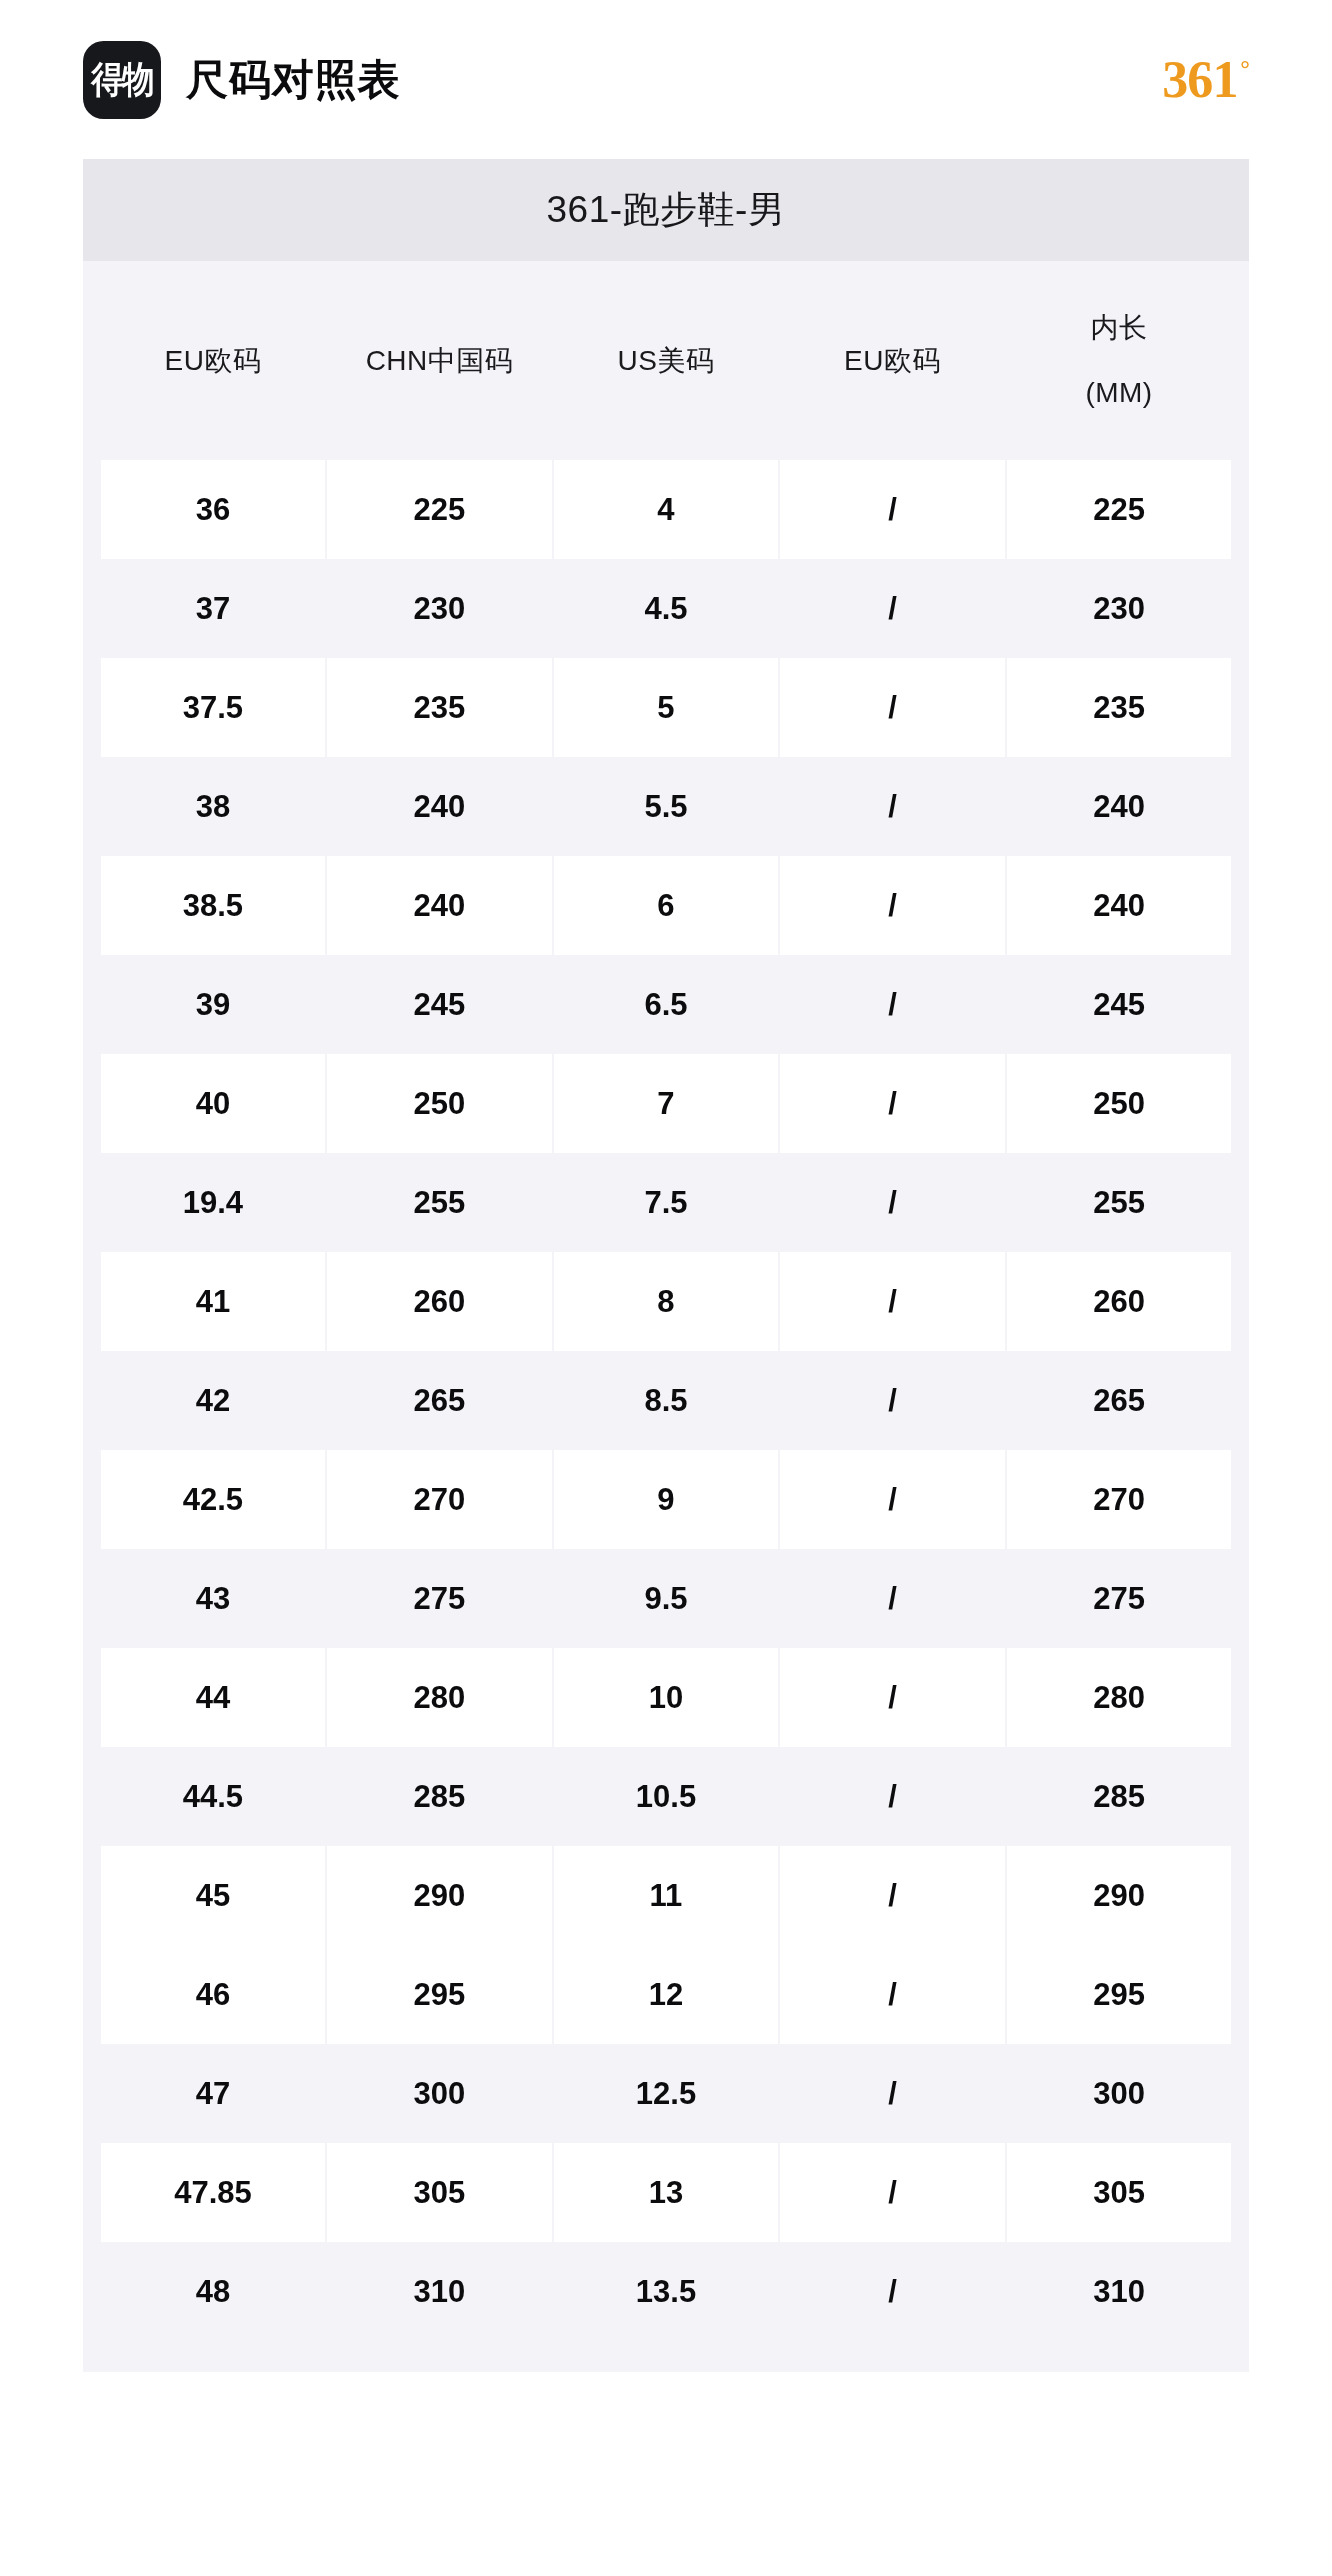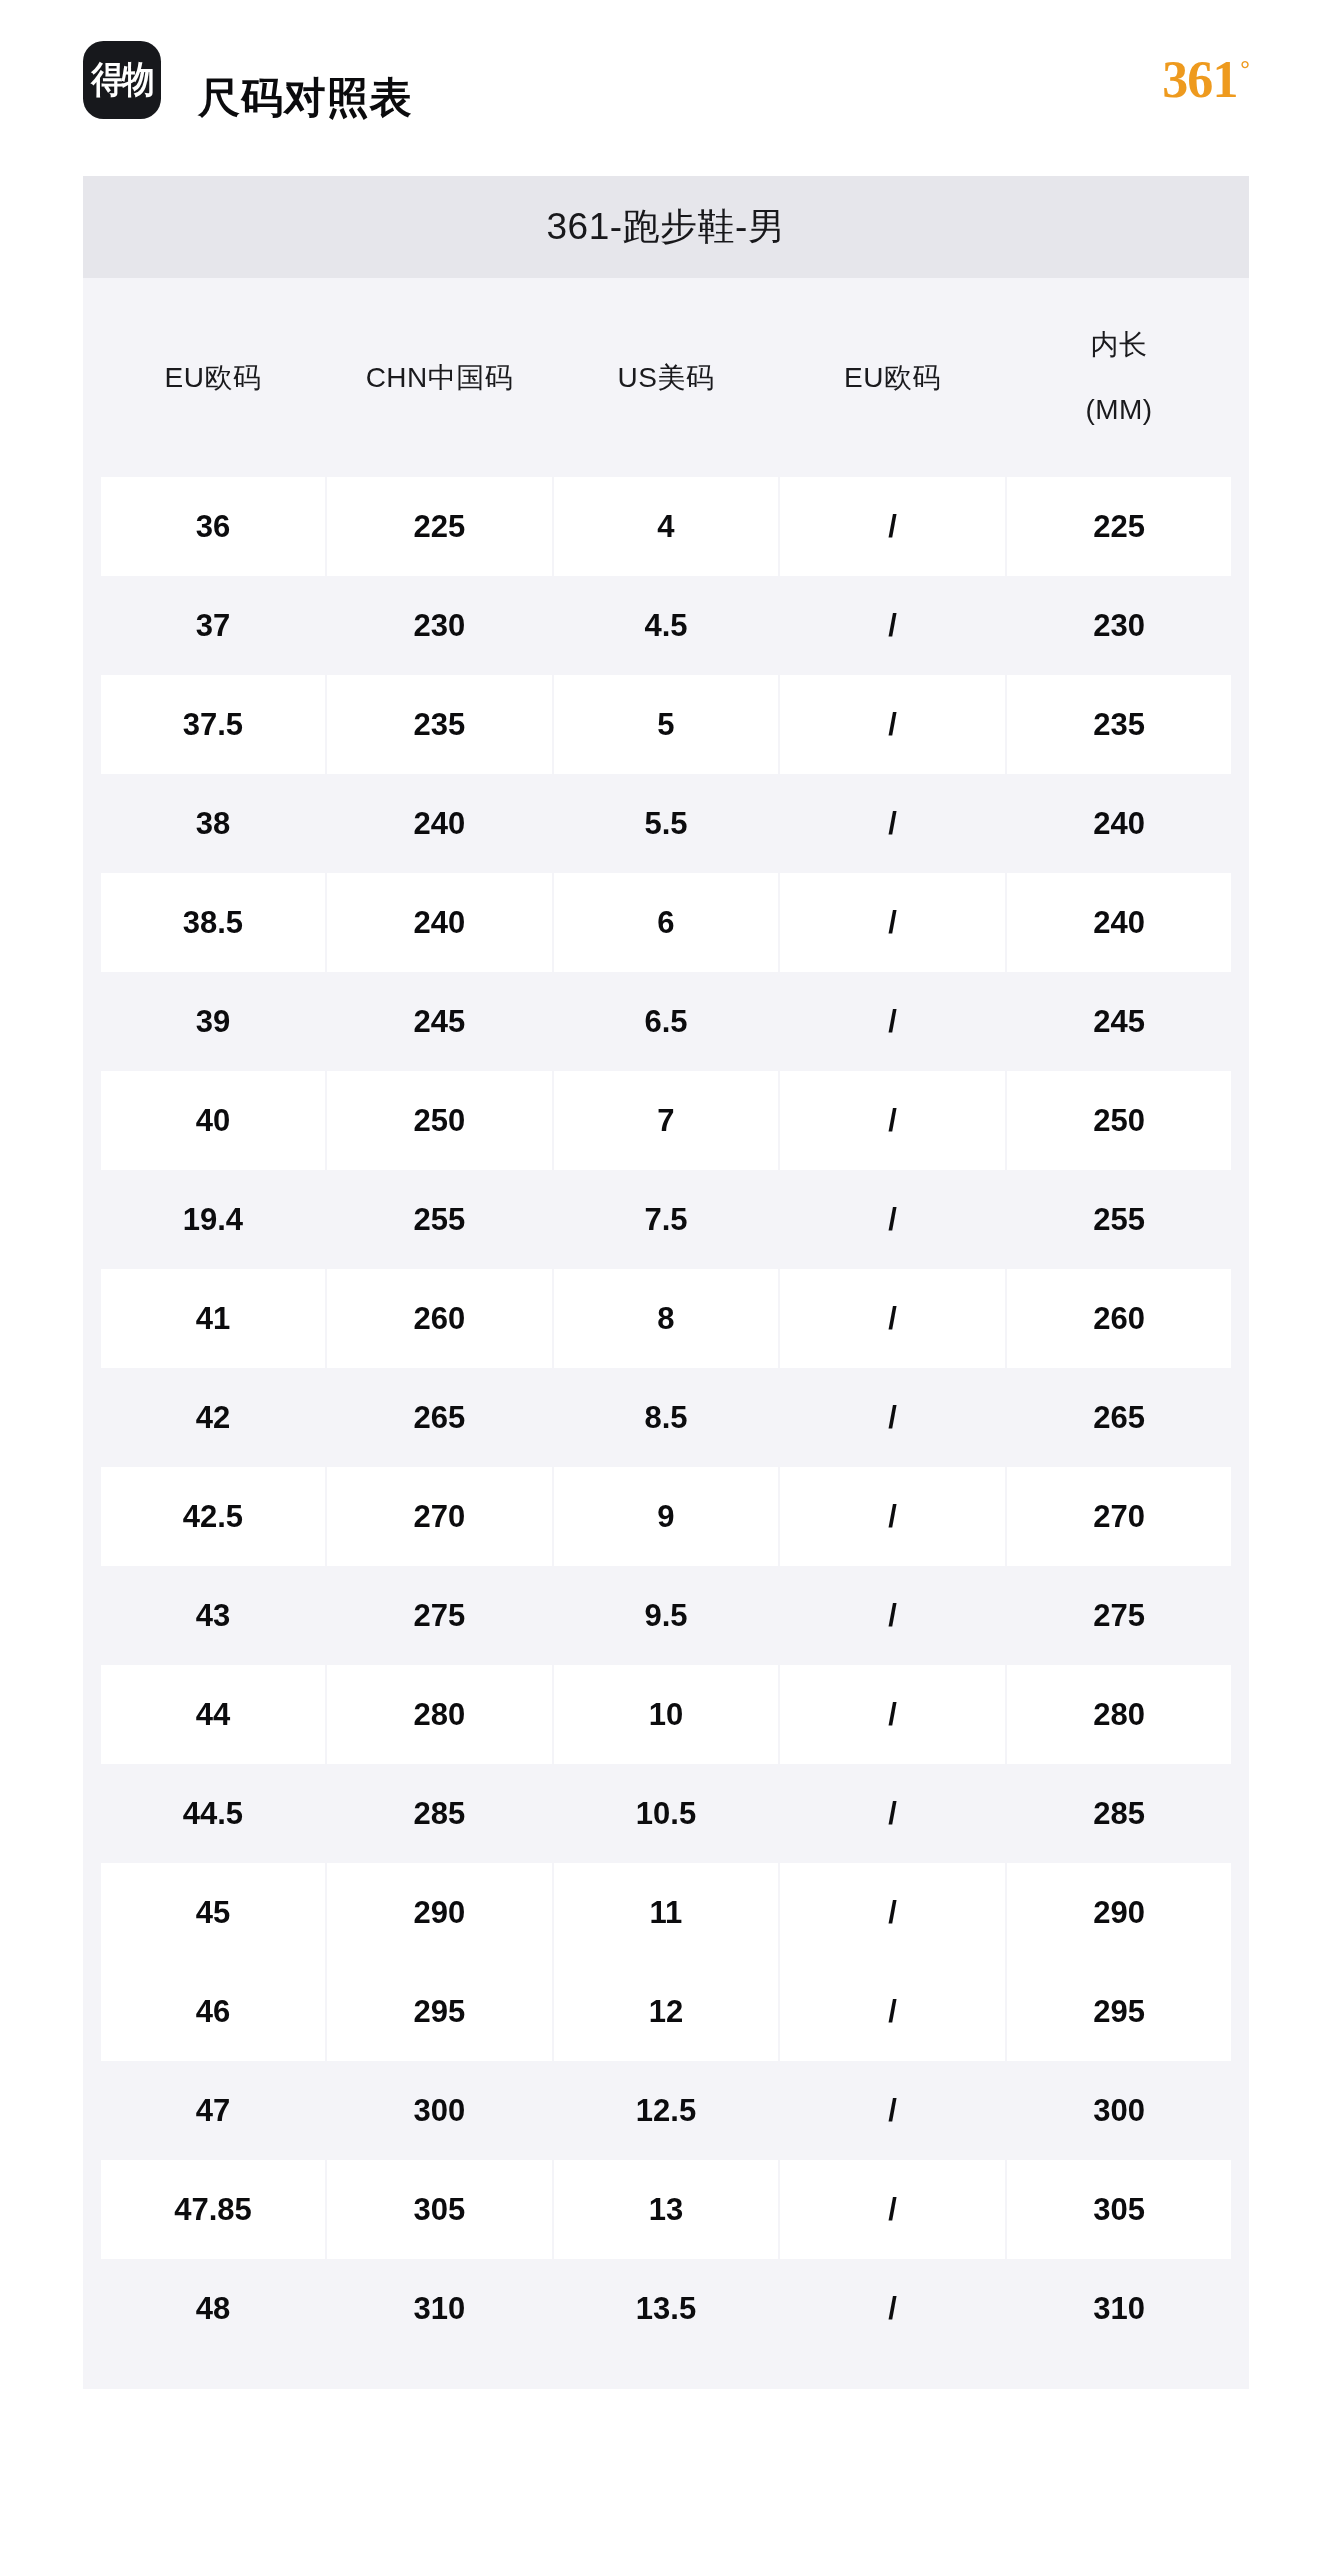--- a/index.html
+++ b/index.html
@@ -19,22 +19,22 @@
   .page-header {
     position: relative;
     height: 159px;
     box-sizing: border-box;
     padding: 0 83px;
     display: flex;
     align-items: center;
   }
   .brand-block {
     display: flex;
-    align-items: flex-end;
-    gap: 37px;
+    align-items: center;
+    gap: 25px;
   }
   .app-logo {
     width: 78px;
     height: 78px;
     border-radius: 20.4px;
     background: #17181C;
     display: flex;
     align-items: center;
     justify-content: center;
     flex: 0 0 auto;
@@ -68,21 +68,21 @@
   }
   .brand-logo .deg {
     font-size: 24px;
     line-height: 1;
     margin-top: 3.7px;
     margin-left: 2.8px;
   }
 
   
   .chart-wrap {
-    margin: 17px 83px;
+    margin: 0 83px;
     width: 1166px;
     background: #fde047;
   }
   .chart-title {
     height: 102px;
     background: #E6E6EB;
     display: flex;
     align-items: center;
     justify-content: center;
     font-size: 37px;

